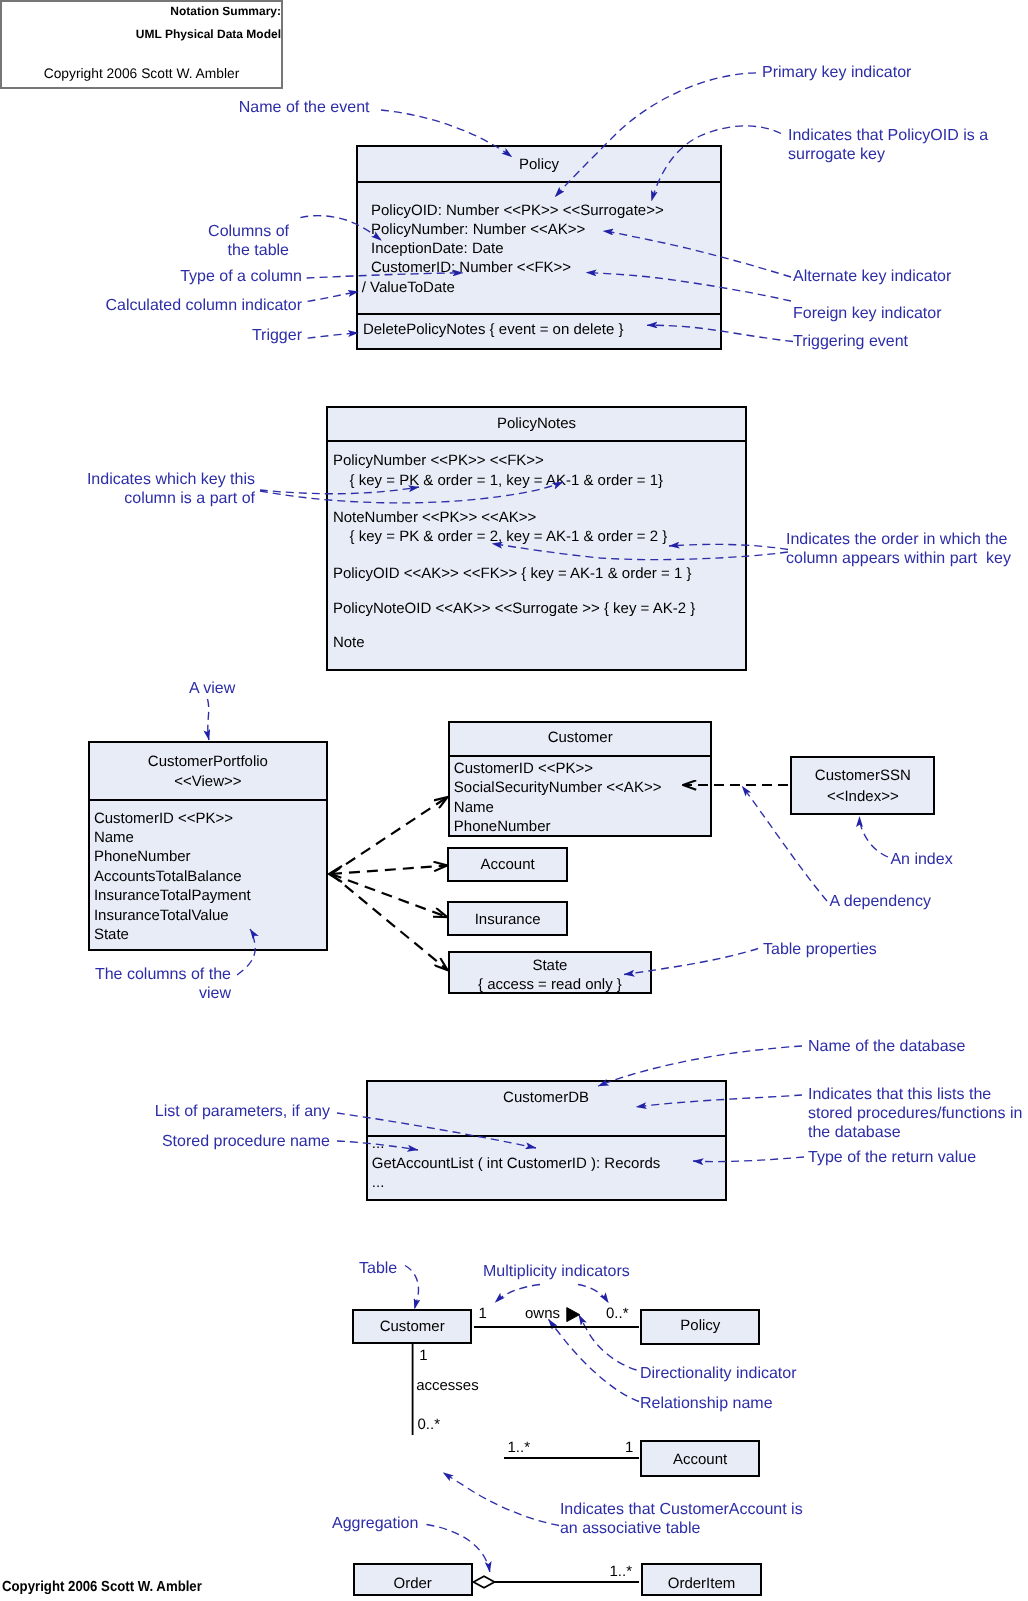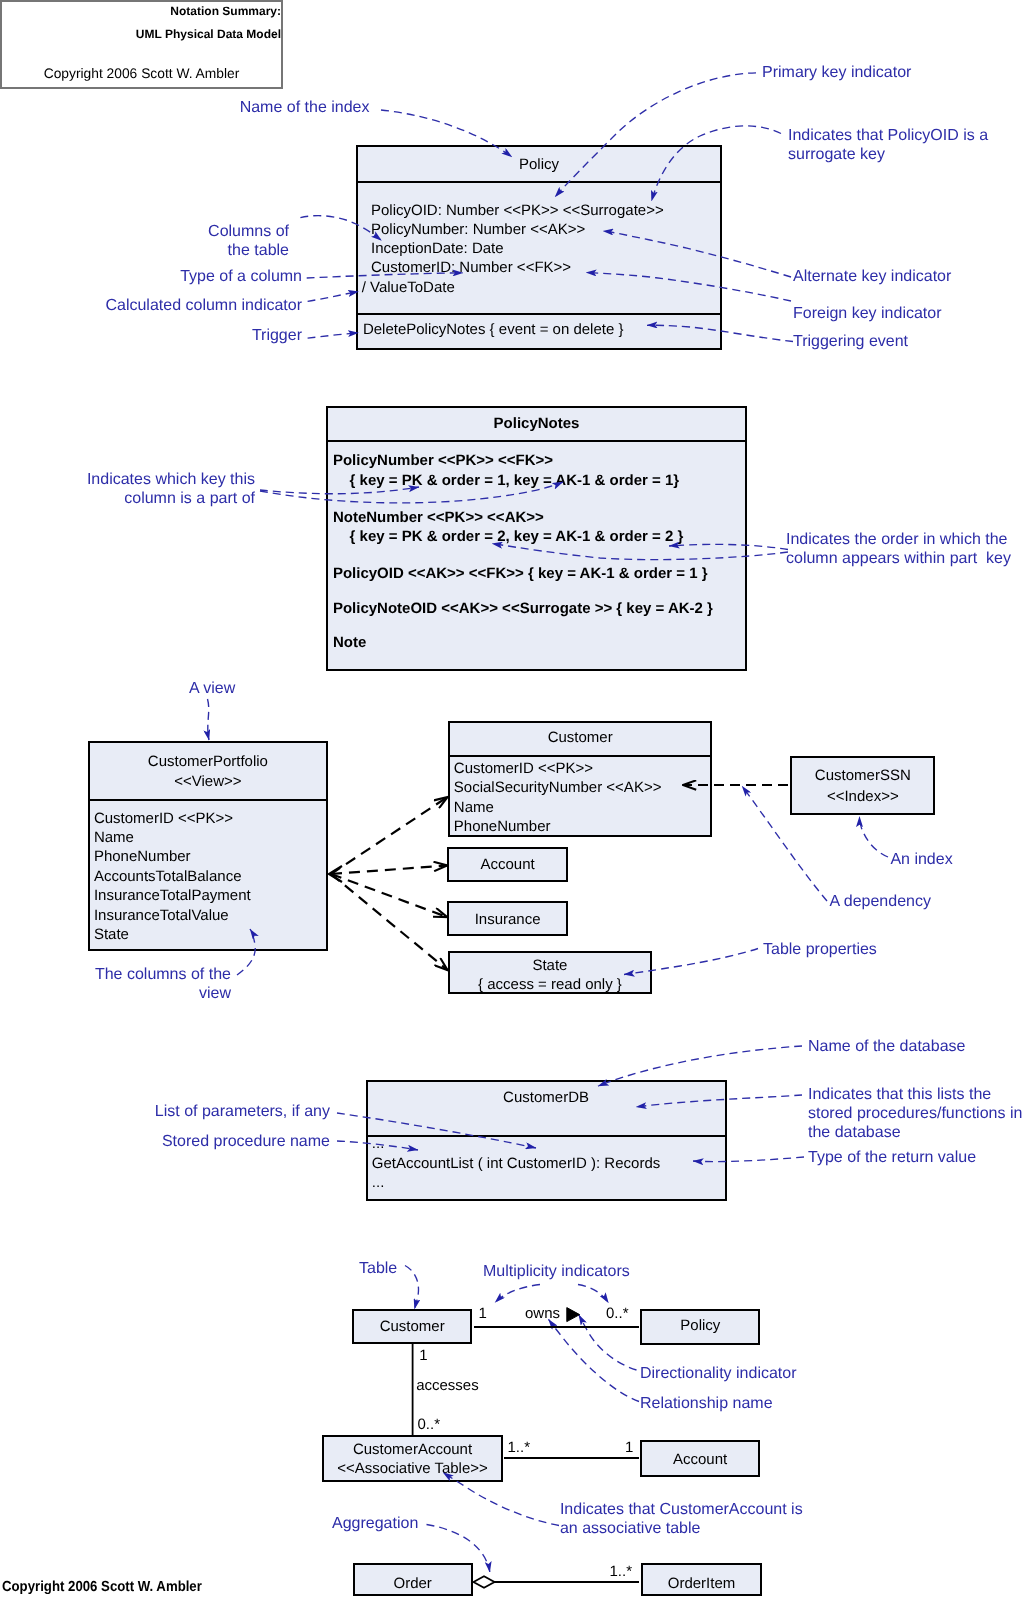--- a/index.html
+++ b/index.html
@@ -37,21 +37,21 @@
     <div class="sep" style="top:34px"></div>
     <div class="cell" style="left:13px;top:53.5px">PolicyOID: Number &lt;&lt;PK&gt;&gt; &lt;&lt;Surrogate&gt;&gt;</div>
     <div class="cell" style="left:13px;top:72.8px">PolicyNumber: Number &lt;&lt;AK&gt;&gt;</div>
     <div class="cell" style="left:13px;top:92.1px">InceptionDate: Date</div>
     <div class="cell" style="left:13px;top:111.4px">CustomerID: Number &lt;&lt;FK&gt;&gt;</div>
     <div class="cell" style="left:3.7px;top:130.7px">/ ValueToDate</div>
     <div class="sep" style="top:166.2px"></div>
     <div class="cell" style="left:4.9px;top:172.5px">DeletePolicyNotes { event = on delete }</div>
   </div>
 
-  <div class="box" style="left:326px;top:406px;width:421px;height:265.3px;font-weight:bold;">
+  <div class="box" style="left:326px;top:406px;width:421px;height:265.3px;">
     <div class="cell ctr" style="top:6.1px">PolicyNotes</div>
     <div class="sep" style="top:31.8px"></div>
     <div class="cell" style="left:4.9px;top:43px">PolicyNumber &lt;&lt;PK&gt;&gt; &lt;&lt;FK&gt;&gt;</div>
     <div class="cell" style="left:4.9px;top:63px">    { key = PK &amp; order = 1, key = AK-1 &amp; order = 1}</div>
     <div class="cell" style="left:4.9px;top:100.3px">NoteNumber &lt;&lt;PK&gt;&gt; &lt;&lt;AK&gt;&gt;</div>
     <div class="cell" style="left:4.9px;top:118.9px">    { key = PK &amp; order = 2, key = AK-1 &amp; order = 2 }</div>
     <div class="cell" style="left:4.9px;top:156.2px">PolicyOID &lt;&lt;AK&gt;&gt; &lt;&lt;FK&gt;&gt; { key = AK-1 &amp; order = 1 }</div>
     <div class="cell" style="left:4.9px;top:191.4px">PolicyNoteOID &lt;&lt;AK&gt;&gt; &lt;&lt;Surrogate &gt;&gt; { key = AK-2 }</div>
     <div class="cell" style="left:4.9px;top:225.2px">Note</div>
   </div>
@@ -105,38 +105,34 @@
   </div>
 
   <div class="box" style="left:352.1px;top:1309px;width:120.2px;height:34.9px;">
     <div class="cell ctr" style="top:6.3px">Customer</div>
   </div>
 
   <div class="box" style="left:640.2px;top:1308.6px;width:120.3px;height:36px;">
     <div class="cell ctr" style="top:5.9px">Policy</div>
   </div>
 
-  <div class="box" style="left:321.6px;top:1435px;width:181.8px;height:47.2px;">
-    <div class="cell ctr" style="top:3px">CustomerAccount</div>
-    <div class="cell ctr" style="top:21.9px">&lt;&lt;Associative Table&gt;&gt;</div>
-  </div>
 
   <div class="box" style="left:639.6px;top:1440.4px;width:120.9px;height:36.2px;">
     <div class="cell ctr" style="top:7.2px">Account</div>
   </div>
 
   <div class="box" style="left:352.6px;top:1562.6px;width:120.2px;height:33.9px;">
     <div class="cell ctr" style="top:9.6px">Order</div>
   </div>
 
   <div class="box" style="left:641.2px;top:1562.6px;width:120.6px;height:33.9px;">
     <div class="cell ctr" style="top:9.6px">OrderItem</div>
   </div>
 
-  <div class="anno r" style="left:369.5px;top:97.8px">Name of the index</div>
+  <div class="anno r" style="left:369.5px;top:97.8px">Name of the event</div>
   <div class="anno" style="left:762px;top:63px">Primary key indicator</div>
   <div class="anno" style="left:788px;top:126px">Indicates that PolicyOID is a</div>
   <div class="anno" style="left:788px;top:145px">surrogate key</div>
   <div class="anno r" style="left:289px;top:222px">Columns of</div>
   <div class="anno r" style="left:289px;top:241px">the table</div>
   <div class="anno r" style="left:302px;top:267px">Type of a column</div>
   <div class="anno r" style="left:302px;top:296px">Calculated column indicator</div>
   <div class="anno r" style="left:302px;top:326px">Trigger</div>
   <div class="anno" style="left:793px;top:267px">Alternate key indicator</div>
   <div class="anno" style="left:793px;top:303.8px">Foreign key indicator</div>

